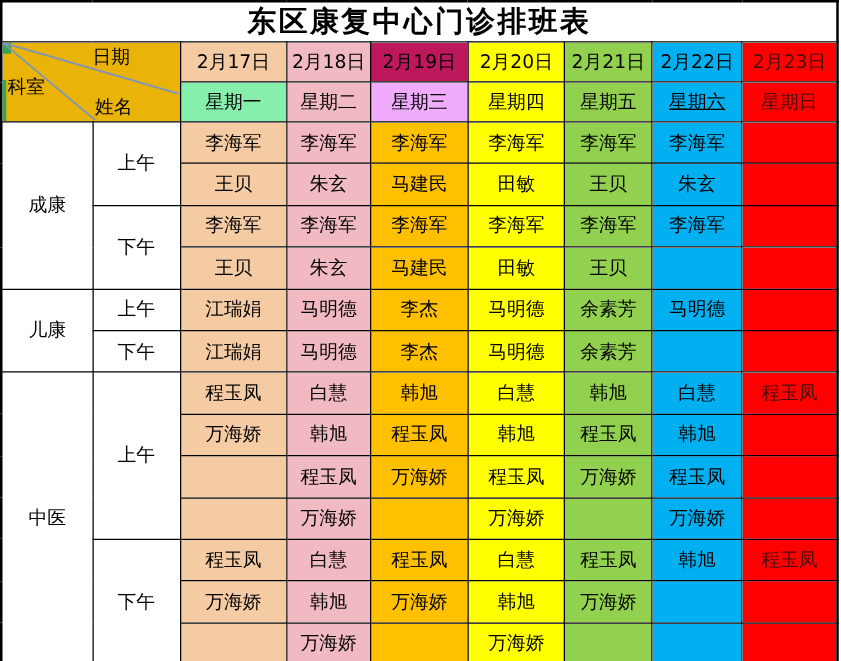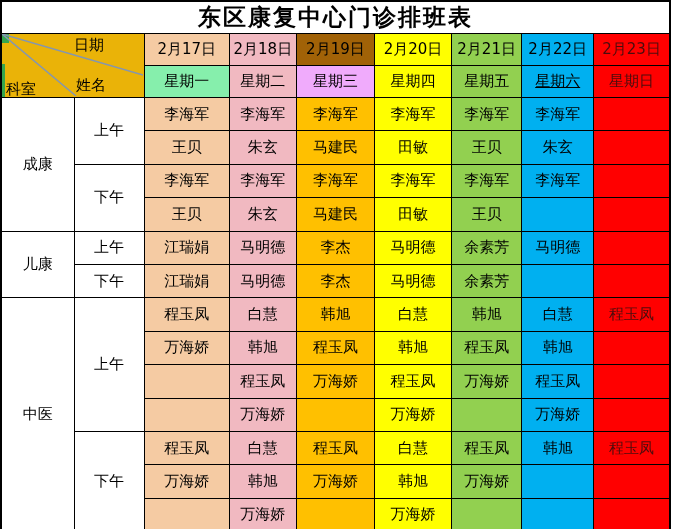--- a/index.html
+++ b/index.html
@@ -10,21 +10,21 @@
      font-size:15px;color:#000;padding:0;overflow:hidden;white-space:nowrap;}
   tr.title-row{height:29px;}
   tr.hdr-row{height:32px;}
   tr.data-row{height:33.4px;}
   td.title-cell{font-size:23px;font-weight:bold;letter-spacing:2px;background:#fff;}
   td.white{background:#fff;}
   td.corner{position:relative;background:#eab308;padding:0;}
   .corner svg{position:absolute;left:0;top:0;}
   .corner-label{position:absolute;font-size:15px;color:#000;line-height:1;}
   .lbl-date{top:4px;left:72px;}
-  .lbl-dept{bottom:0;left:4px;}
+  .lbl-dept{bottom:20px;left:4px;}
   .lbl-name{bottom:4px;left:74px;}
   .green-corner{position:absolute;left:0;top:0;width:7px;height:9px;background:#35a54e;}
   .green-edge{position:absolute;left:0;top:30px;width:3px;height:33px;background:#35a54e;}
 </style>
 </head>
 <body>
 
 <table class="sched">
   <colgroup>
     <col style="width:72px">
@@ -50,21 +50,21 @@
       <svg width="141" height="62">
         <line x1="0" y1="0" x2="141" y2="41" stroke="#8496b0" stroke-width="1.5"></line>
         <line x1="0" y1="0" x2="74" y2="62" stroke="#8496b0" stroke-width="1.5"></line>
       </svg>
       <span class="corner-label lbl-date">日期</span>
       <span class="corner-label lbl-dept">科室</span>
       <span class="corner-label lbl-name">姓名</span>
     </td>
     <td style="background: rgb(245, 203, 163);">2月17日</td>
     <td style="background: rgb(241, 185, 193);">2月18日</td>
-    <td style="background: #a16207; margin-top: 16px;">2月19日</td>
+    <td style="background: #be185d; margin-top: 16px;">2月19日</td>
     <td style="background: rgb(255, 255, 0);">2月20日</td>
     <td style="background: rgb(146, 208, 80);">2月21日</td>
     <td style="background: rgb(0, 176, 240);">2月22日</td>
     <td style="background: rgb(255, 0, 0); color: rgb(74, 13, 13);">2月23日</td>
   </tr>
 
   <tr class="hdr-row">
     <td style="background: #86efac;">星期一</td>
     <td style="background: rgb(241, 185, 193);">星期二</td>
     <td style="background: #f0abfc;">星期三</td>

